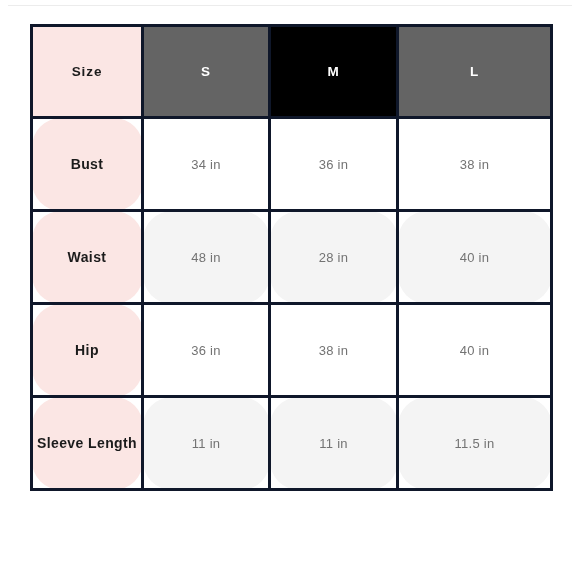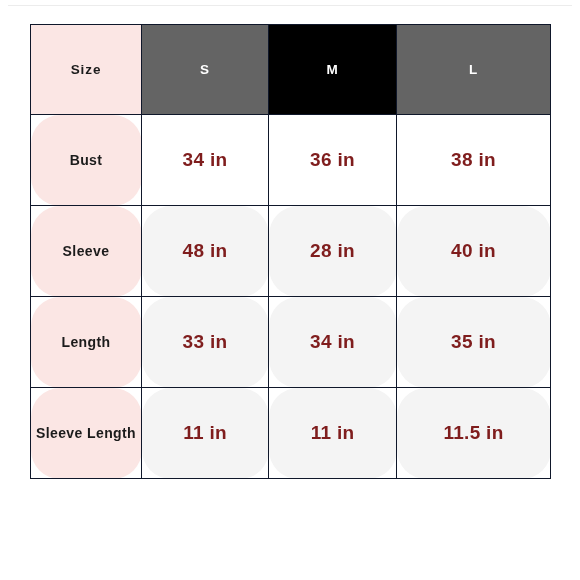--- a/index.html
+++ b/index.html
@@ -45,21 +45,21 @@
     border: 1px solid #9a9a9a;
   }
 
   table.size-chart col.c-label { width: 111px; }
   table.size-chart col.c-s     { width: 127px; }
   table.size-chart col.c-m     { width: 128px; }
   table.size-chart col.c-l     { width: 154px; }
 
   table.size-chart td,
   table.size-chart th {
-    border: 1px solid #0f172a;
+    border: 3px solid #0f172a;
     text-align: center;
     vertical-align: middle;
     padding: 0;
     margin: 4px;
   }
 
   
   tr.header-row th {
     height: 89px;
     font-size: 13.5px;
@@ -88,23 +88,23 @@
   td.row-label {
     background: #fbe6e4;
     color: #1b1b1b;
     font-size: 14px;
     font-weight: bold;
     letter-spacing: 0.4px;
     padding: 0 2px;
     white-space: nowrap;
   }
   td.value-cell {
-    color: #7f1d1d;
-    font-size: 19px;
-    font-weight: bold;
+    color: #737373;
+    font-size: 13px;
+    font-weight: normal;
     letter-spacing: 0.3px;
     background: #ffffff;
   }
   tbody tr.row-alt td.value-cell {
     background: #f4f4f4;
   }
 </style>
 </head>
 <body>
 
@@ -131,33 +131,33 @@
       <tbody>
 
         <tr class="row-main">
           <td class="row-label">Bust</td>
           <td class="value-cell">34 in</td>
           <td class="value-cell">36 in</td>
           <td class="value-cell">38 in</td>
         </tr>
 
         <tr class="row-alt">
-          <td class="row-label">Sleeve</td>
+          <td class="row-label">Waist</td>
           <td class="value-cell">48 in</td>
           <td class="value-cell">28 in</td>
           <td class="value-cell">40 in</td>
         </tr>
 
+        <tr class="row-main">
+          <td class="row-label">Hip</td>
+          <td class="value-cell">36 in</td>
+          <td class="value-cell">38 in</td>
+          <td class="value-cell">40 in</td>
+        </tr>
 
-        <tr class="row-alt">
-          <td class="row-label">Length</td>
-          <td class="value-cell">33 in</td>
-          <td class="value-cell">34 in</td>
-          <td class="value-cell">35 in</td>
-        </tr>
 
         <tr class="row-alt">
           <td class="row-label">Sleeve Length</td>
           <td class="value-cell">11 in</td>
           <td class="value-cell">11 in</td>
           <td class="value-cell">11.5 in</td>
         </tr>
 
       </tbody>
     </table>

